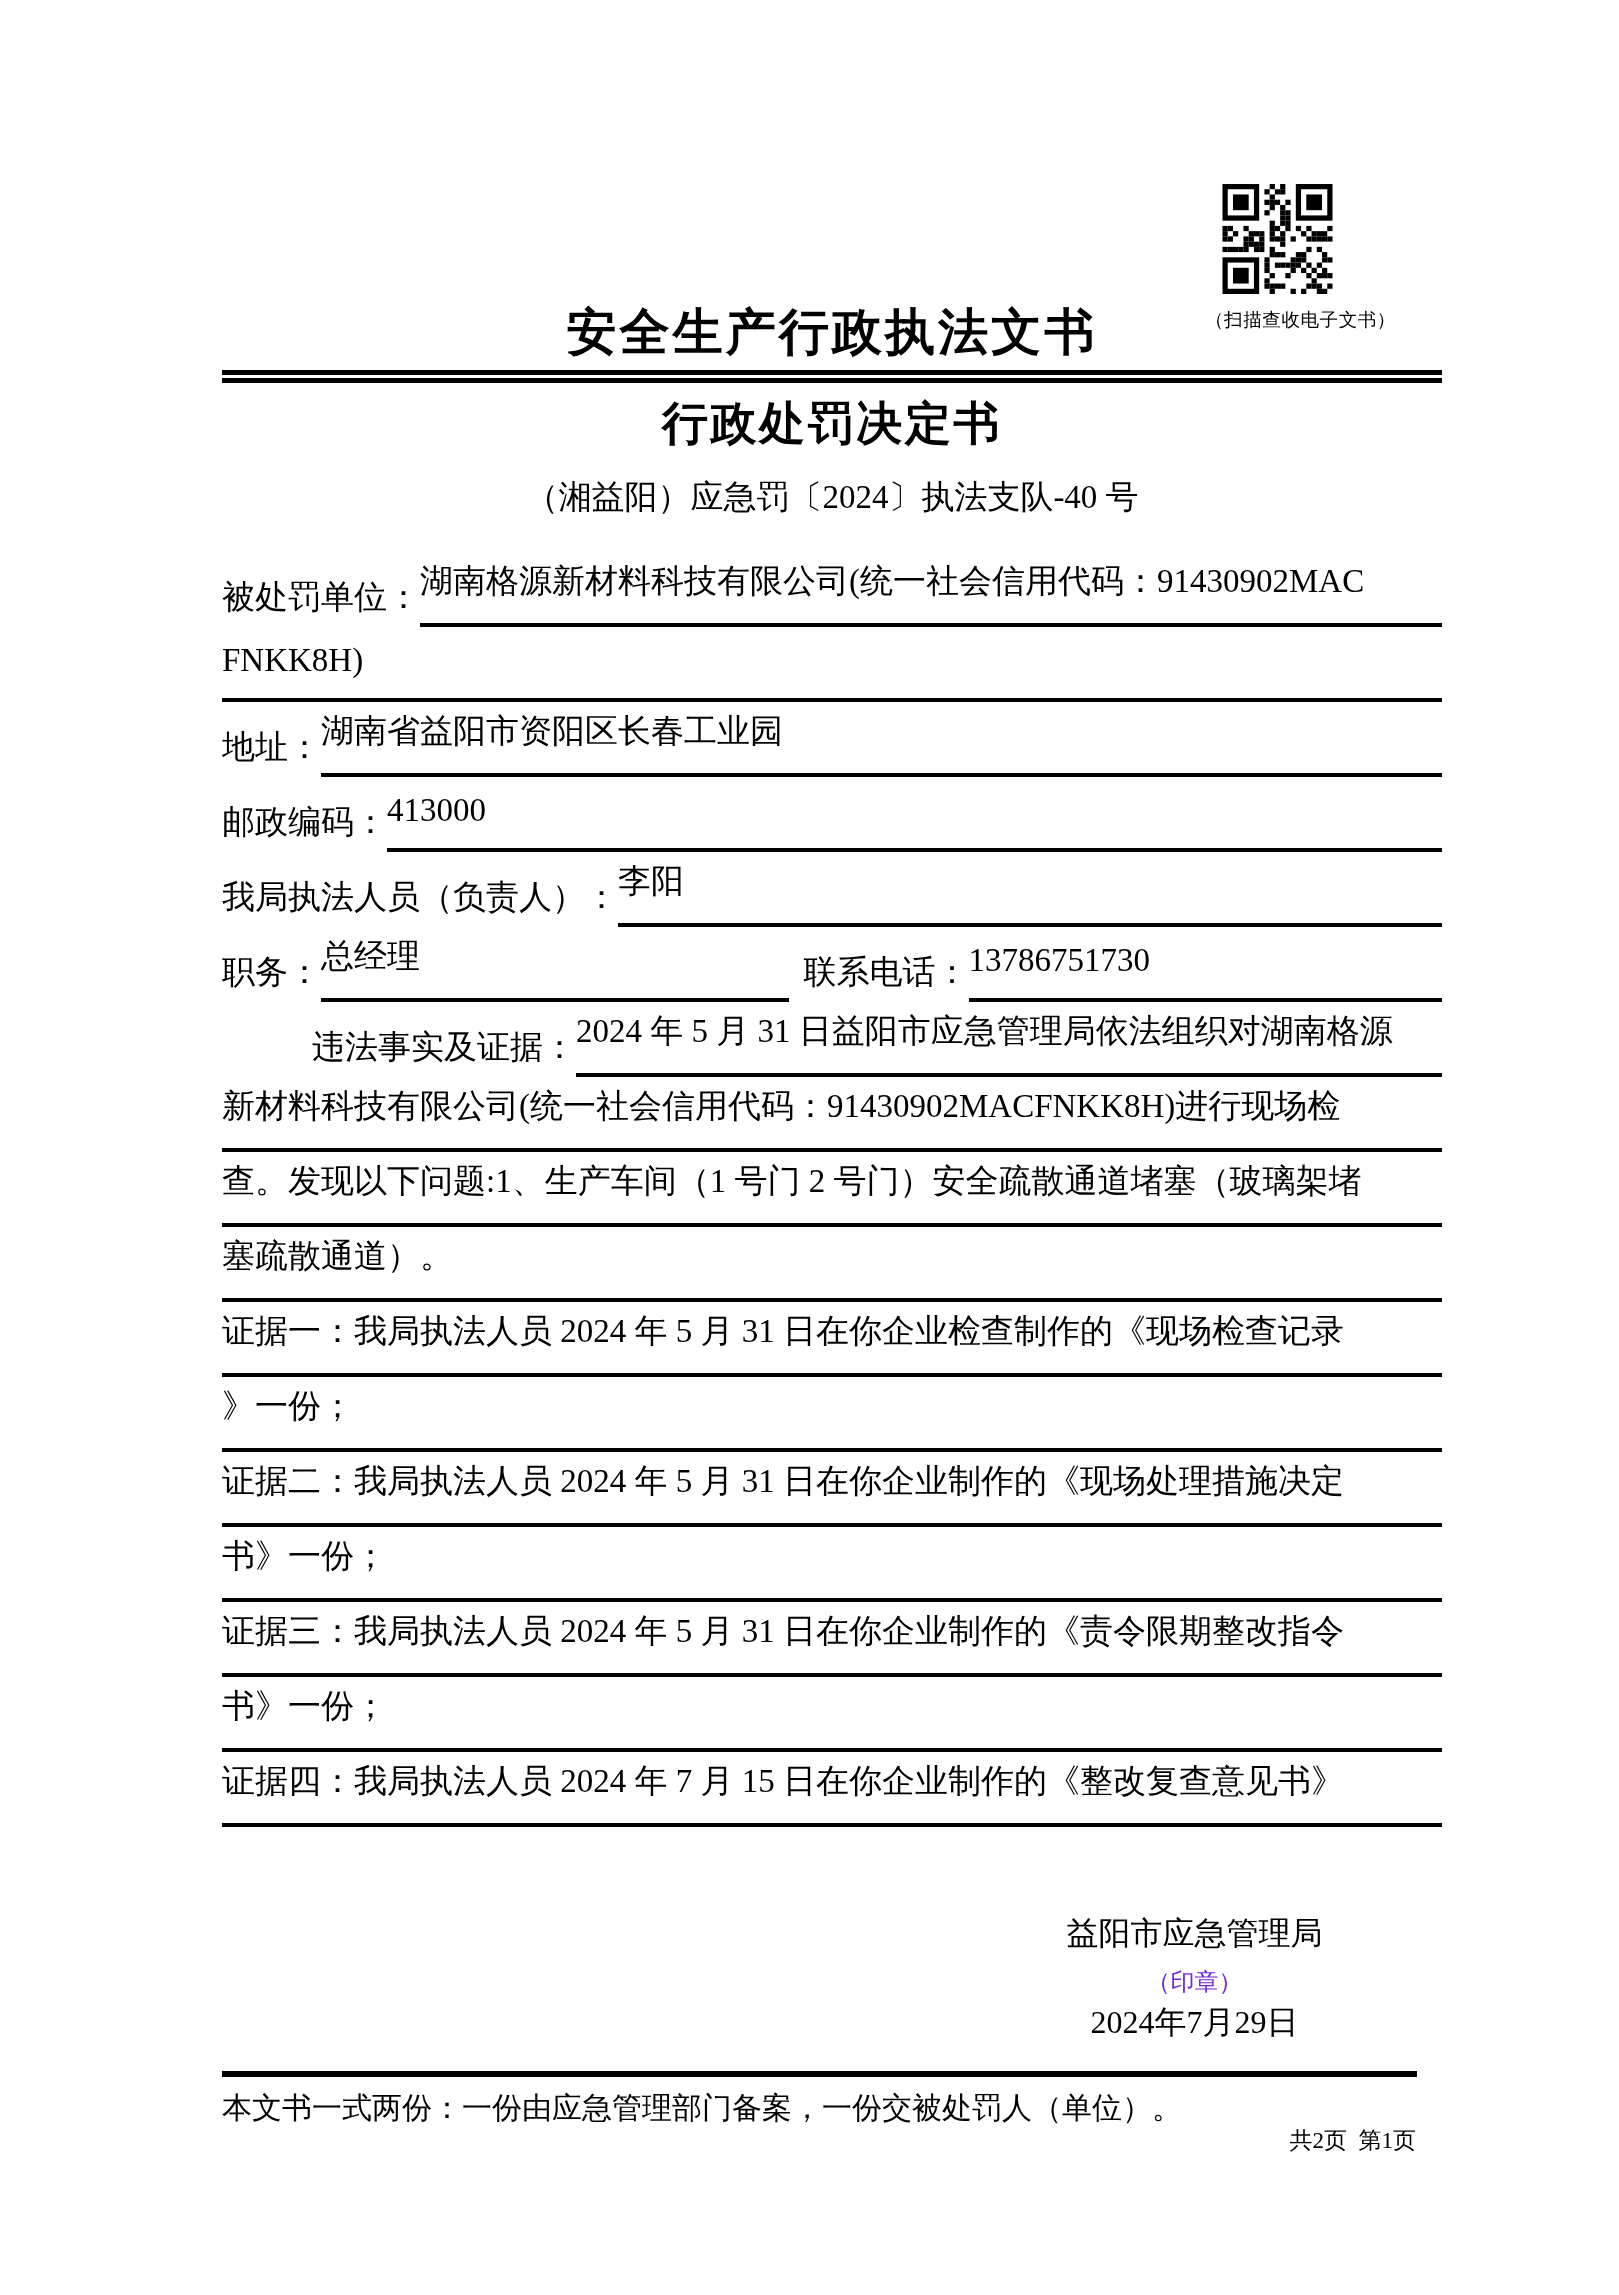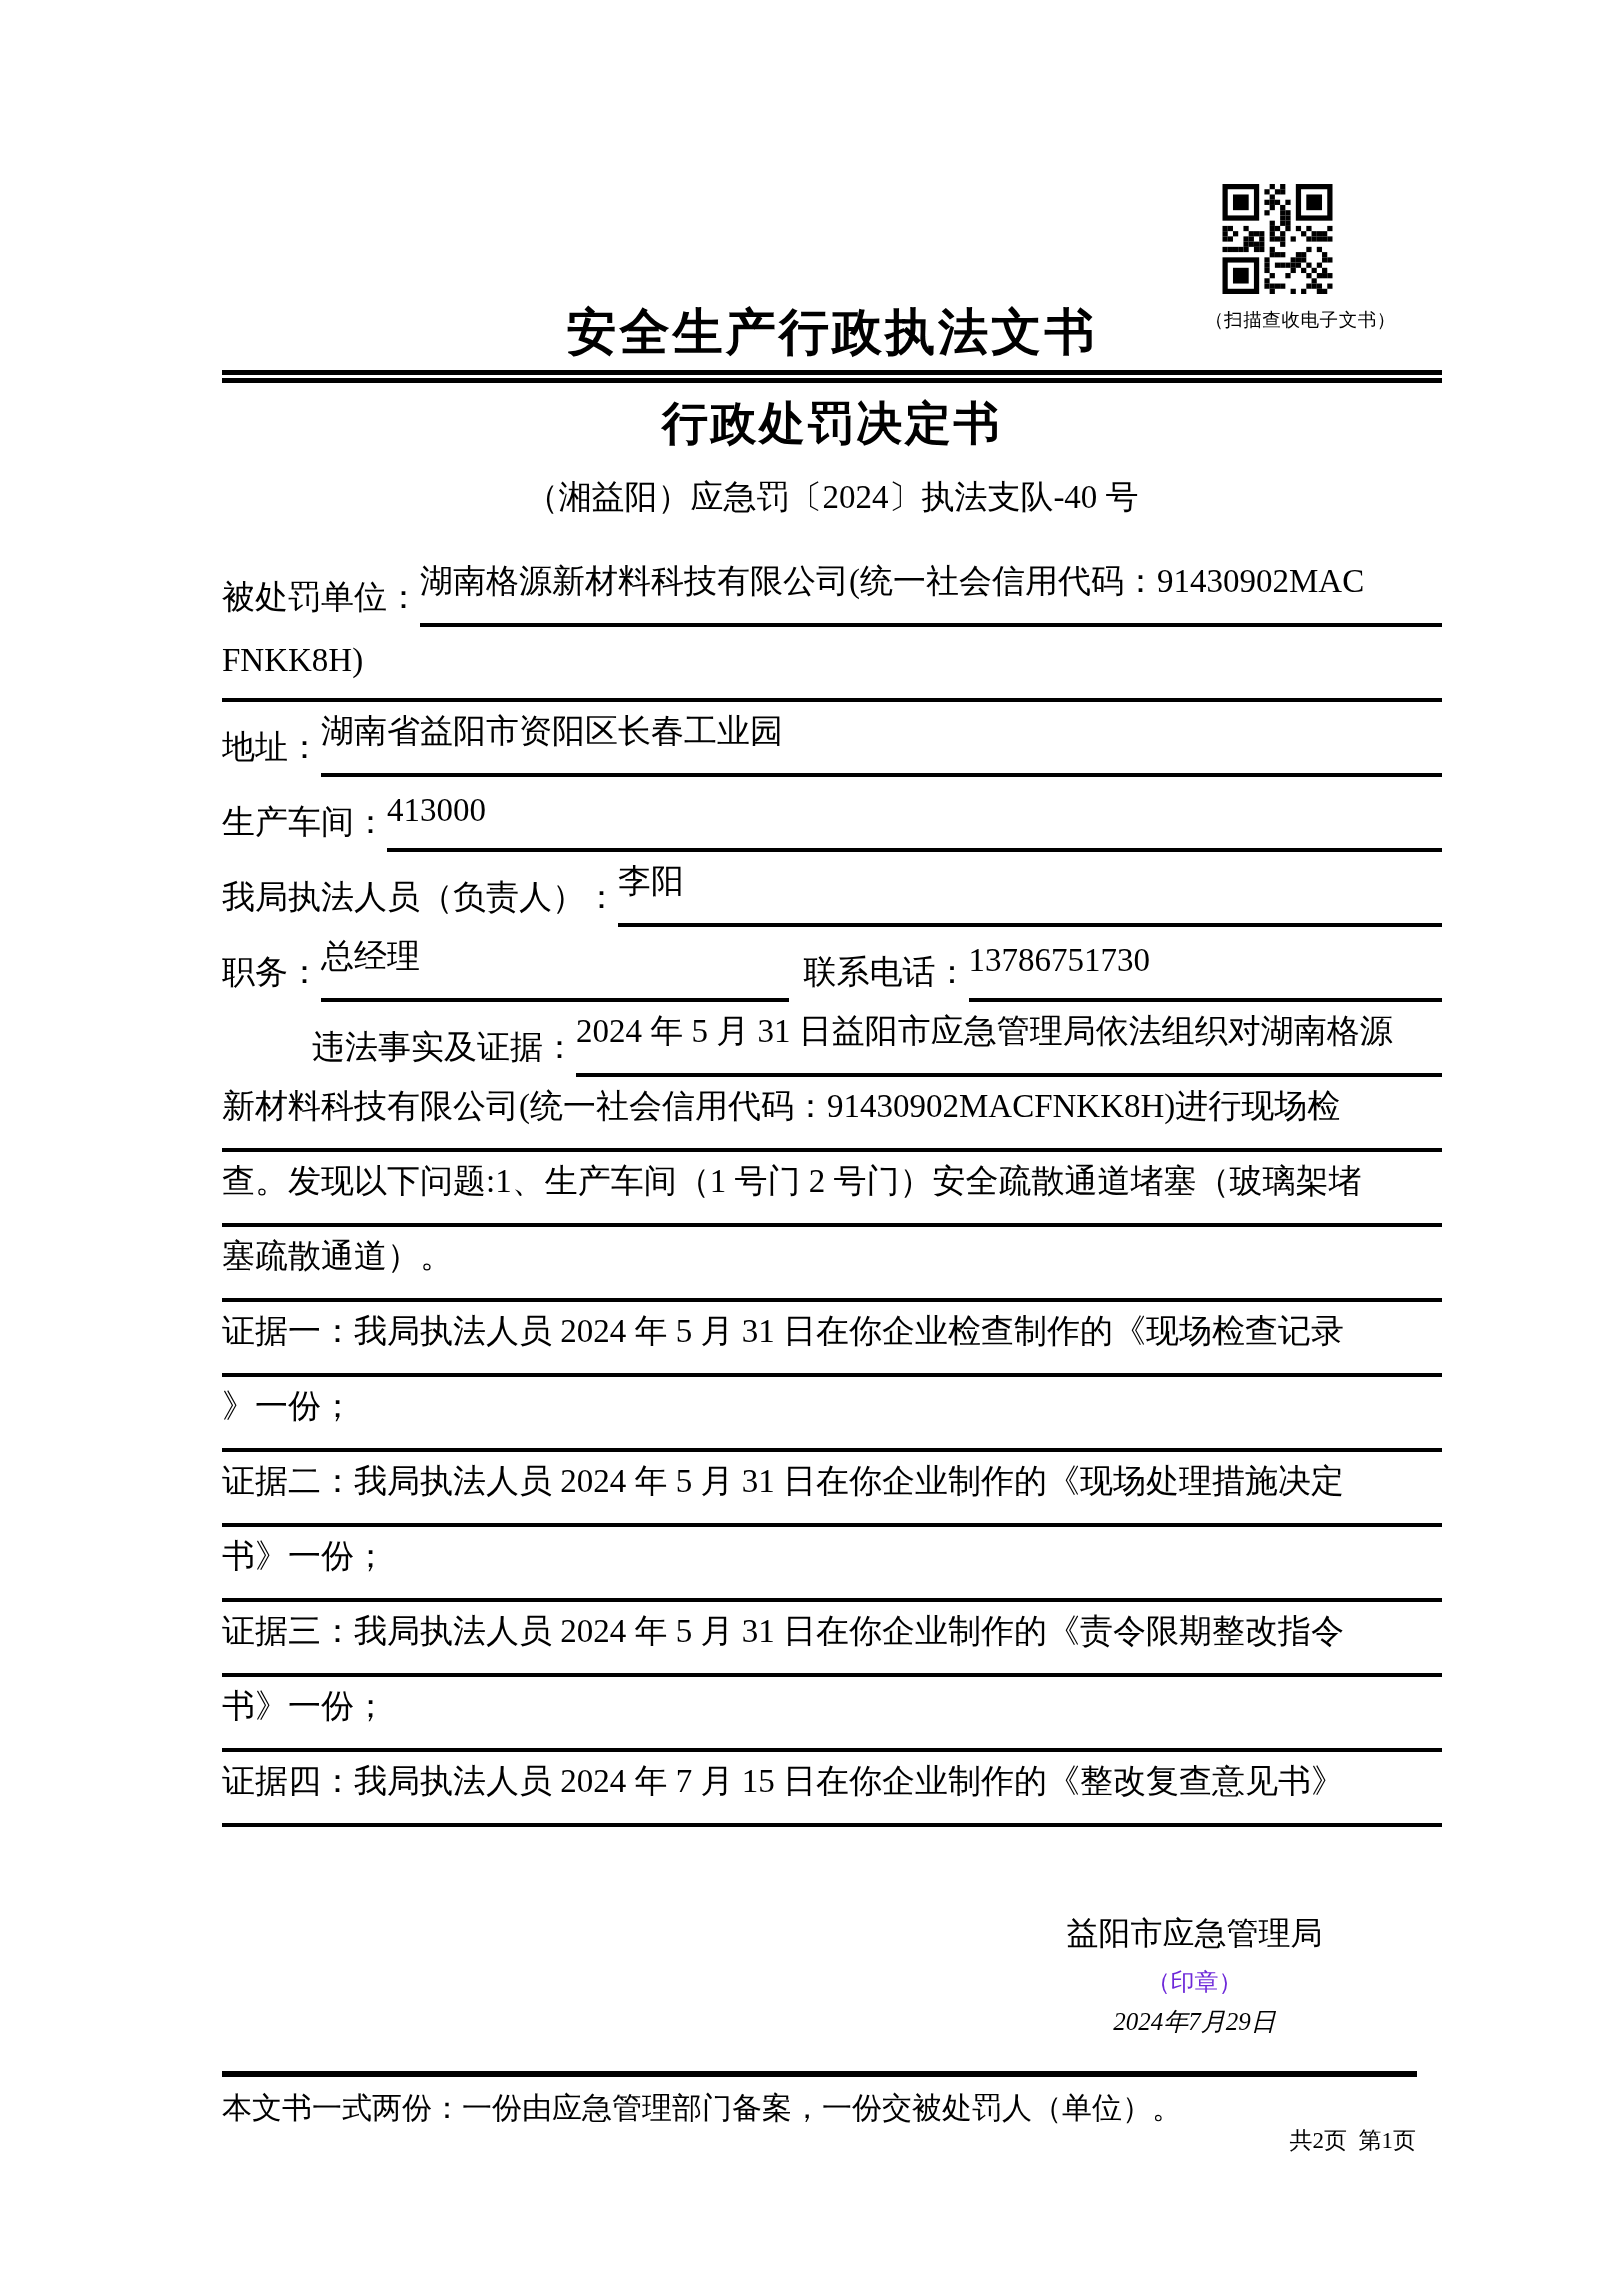--- a/index.html
+++ b/index.html
@@ -32,21 +32,21 @@
   .val { border-bottom:4.7px solid #000; padding-bottom:19px; }
   .fill { flex:1 1 auto; }
   .indent { padding-left:90px; }
   .w905 { flex:0 0 468px; width:468px; }
   .gap { margin-left:14.5px; }
 
   
   .signature { position:absolute; left:931px; top:1913px; width:527px; text-align:center; }
   .agency { font-size:32px; line-height:40px; }
   .seal { font-size:24px; line-height:30px; color:#6d28d9; margin-top:14px; }
-  .sig-date { font-size:25px; line-height:40px; margin-top:5.2px;font-style:italic; }
+  .sig-date { font-size:32px; line-height:40px; margin-top:5.2px; }
 
   
   .footer-rule { position:absolute; left:222px; top:2071px; width:1195px; height:5.7px; background:#000; }
   .footer-note { position:absolute; left:222px; top:2089px; font-size:30px; line-height:37px; white-space:nowrap; }
   .pagination { position:absolute; right:204px; top:2124px; font-size:23px; line-height:34px; white-space:pre; }
 </style>
 </head>
 <body>
 
 <div class="page">
@@ -200,21 +200,21 @@
     <div class="row">
       <span class="val fill">FNKK8H)</span>
     </div>
 
     <div class="row">
       <span class="lbl">地址：</span>
       <span class="val fill">湖南省益阳市资阳区长春工业园</span>
     </div>
 
     <div class="row">
-      <span class="lbl">生产车间：</span>
+      <span class="lbl">邮政编码：</span>
       <span class="val fill">413000</span>
     </div>
 
     <div class="row">
       <span class="lbl">我局执法人员（负责人）：</span>
       <span class="val fill">李阳</span>
     </div>
 
     <div class="row">
       <span class="lbl">职务：</span>

